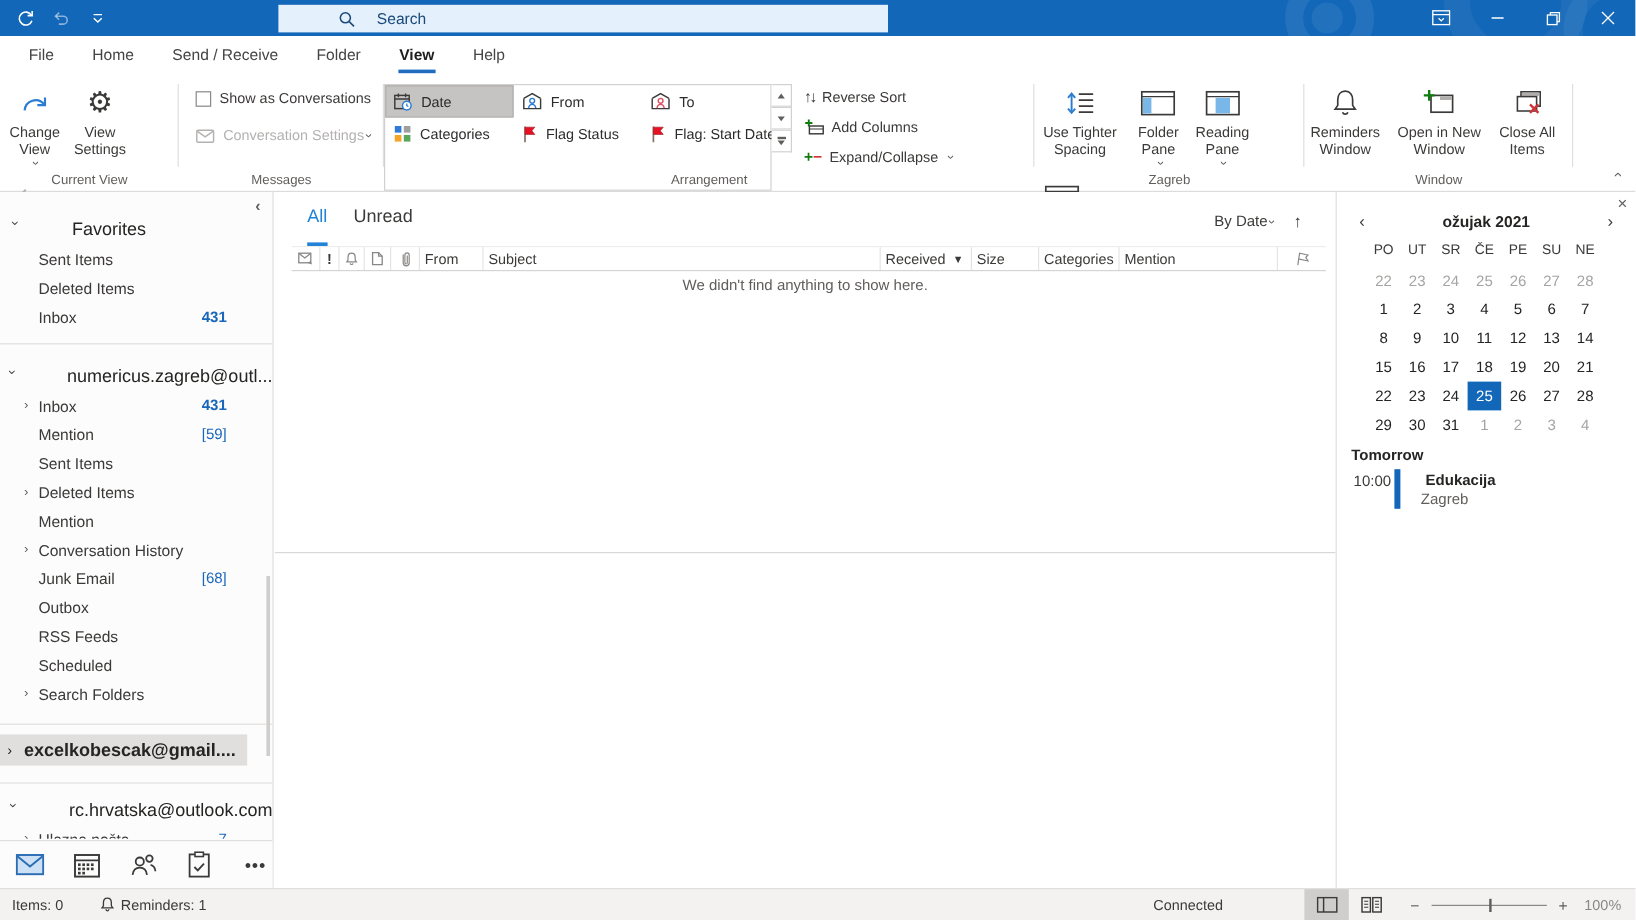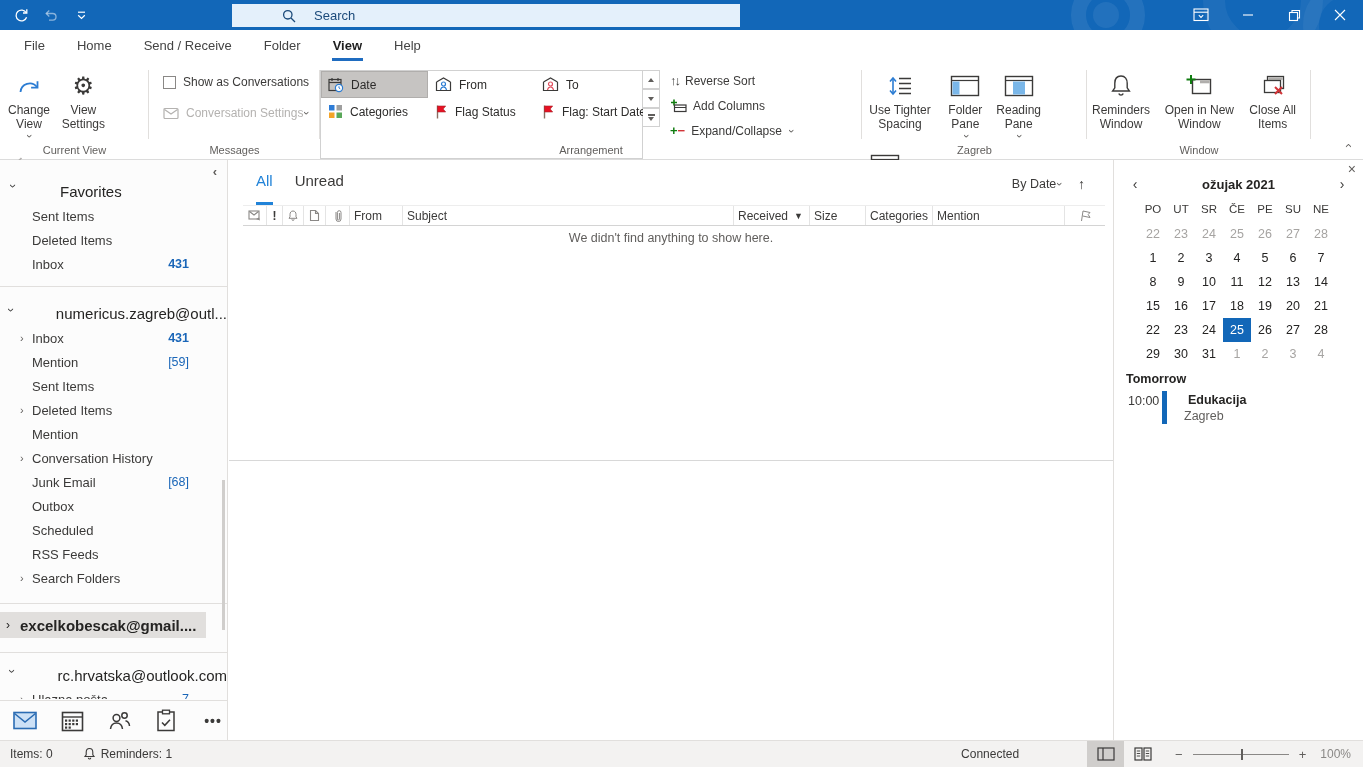--- a/index.html
+++ b/index.html
@@ -548,27 +548,27 @@
       </div>
 
       <div class="f-item">
         <span class="chev"></span>
         <span class="lbl">Outbox</span>
         <span class="cnt"></span>
       </div>
 
       <div class="f-item">
         <span class="chev"></span>
+        <span class="lbl">RSS Feeds</span>
+        <span class="cnt"></span>
+      </div>
+
+      <div class="f-item">
+        <span class="chev"></span>
         <span class="lbl">Scheduled</span>
-        <span class="cnt"></span>
-      </div>
-
-      <div class="f-item">
-        <span class="chev"></span>
-        <span class="lbl">RSS Feeds</span>
         <span class="cnt"></span>
       </div>
 
       <div class="f-item">
         <span class="chev">›</span>
         <span class="lbl">Search Folders</span>
         <span class="cnt"></span>
       </div>
     </div>
   <div class="f-div" style="top:443px"></div>

